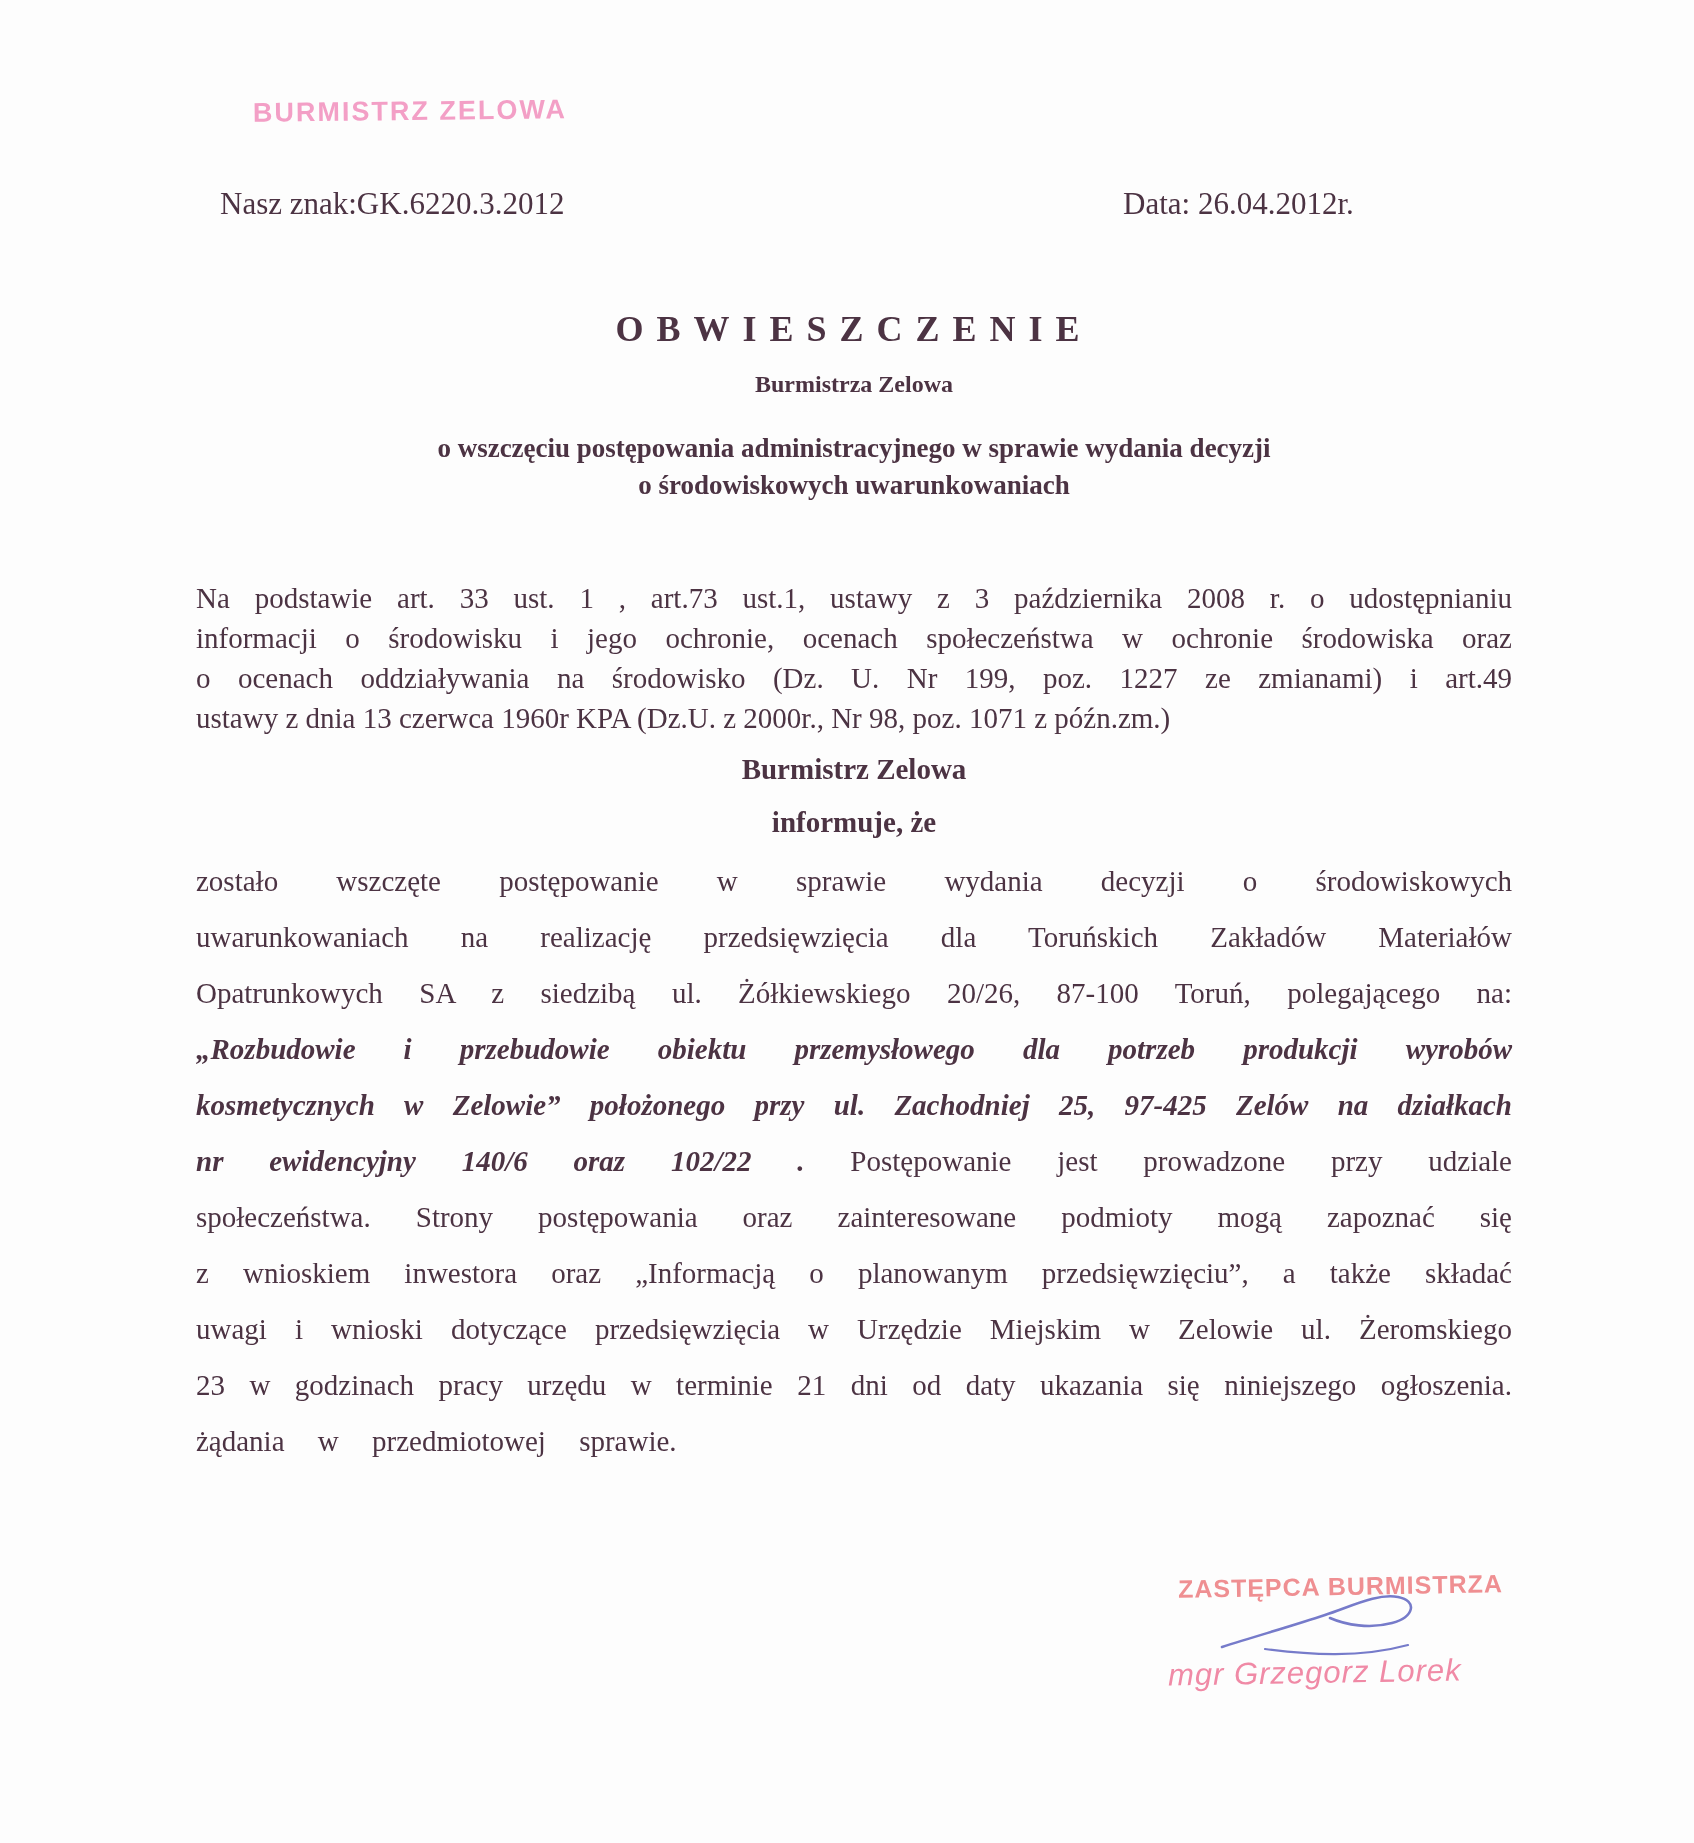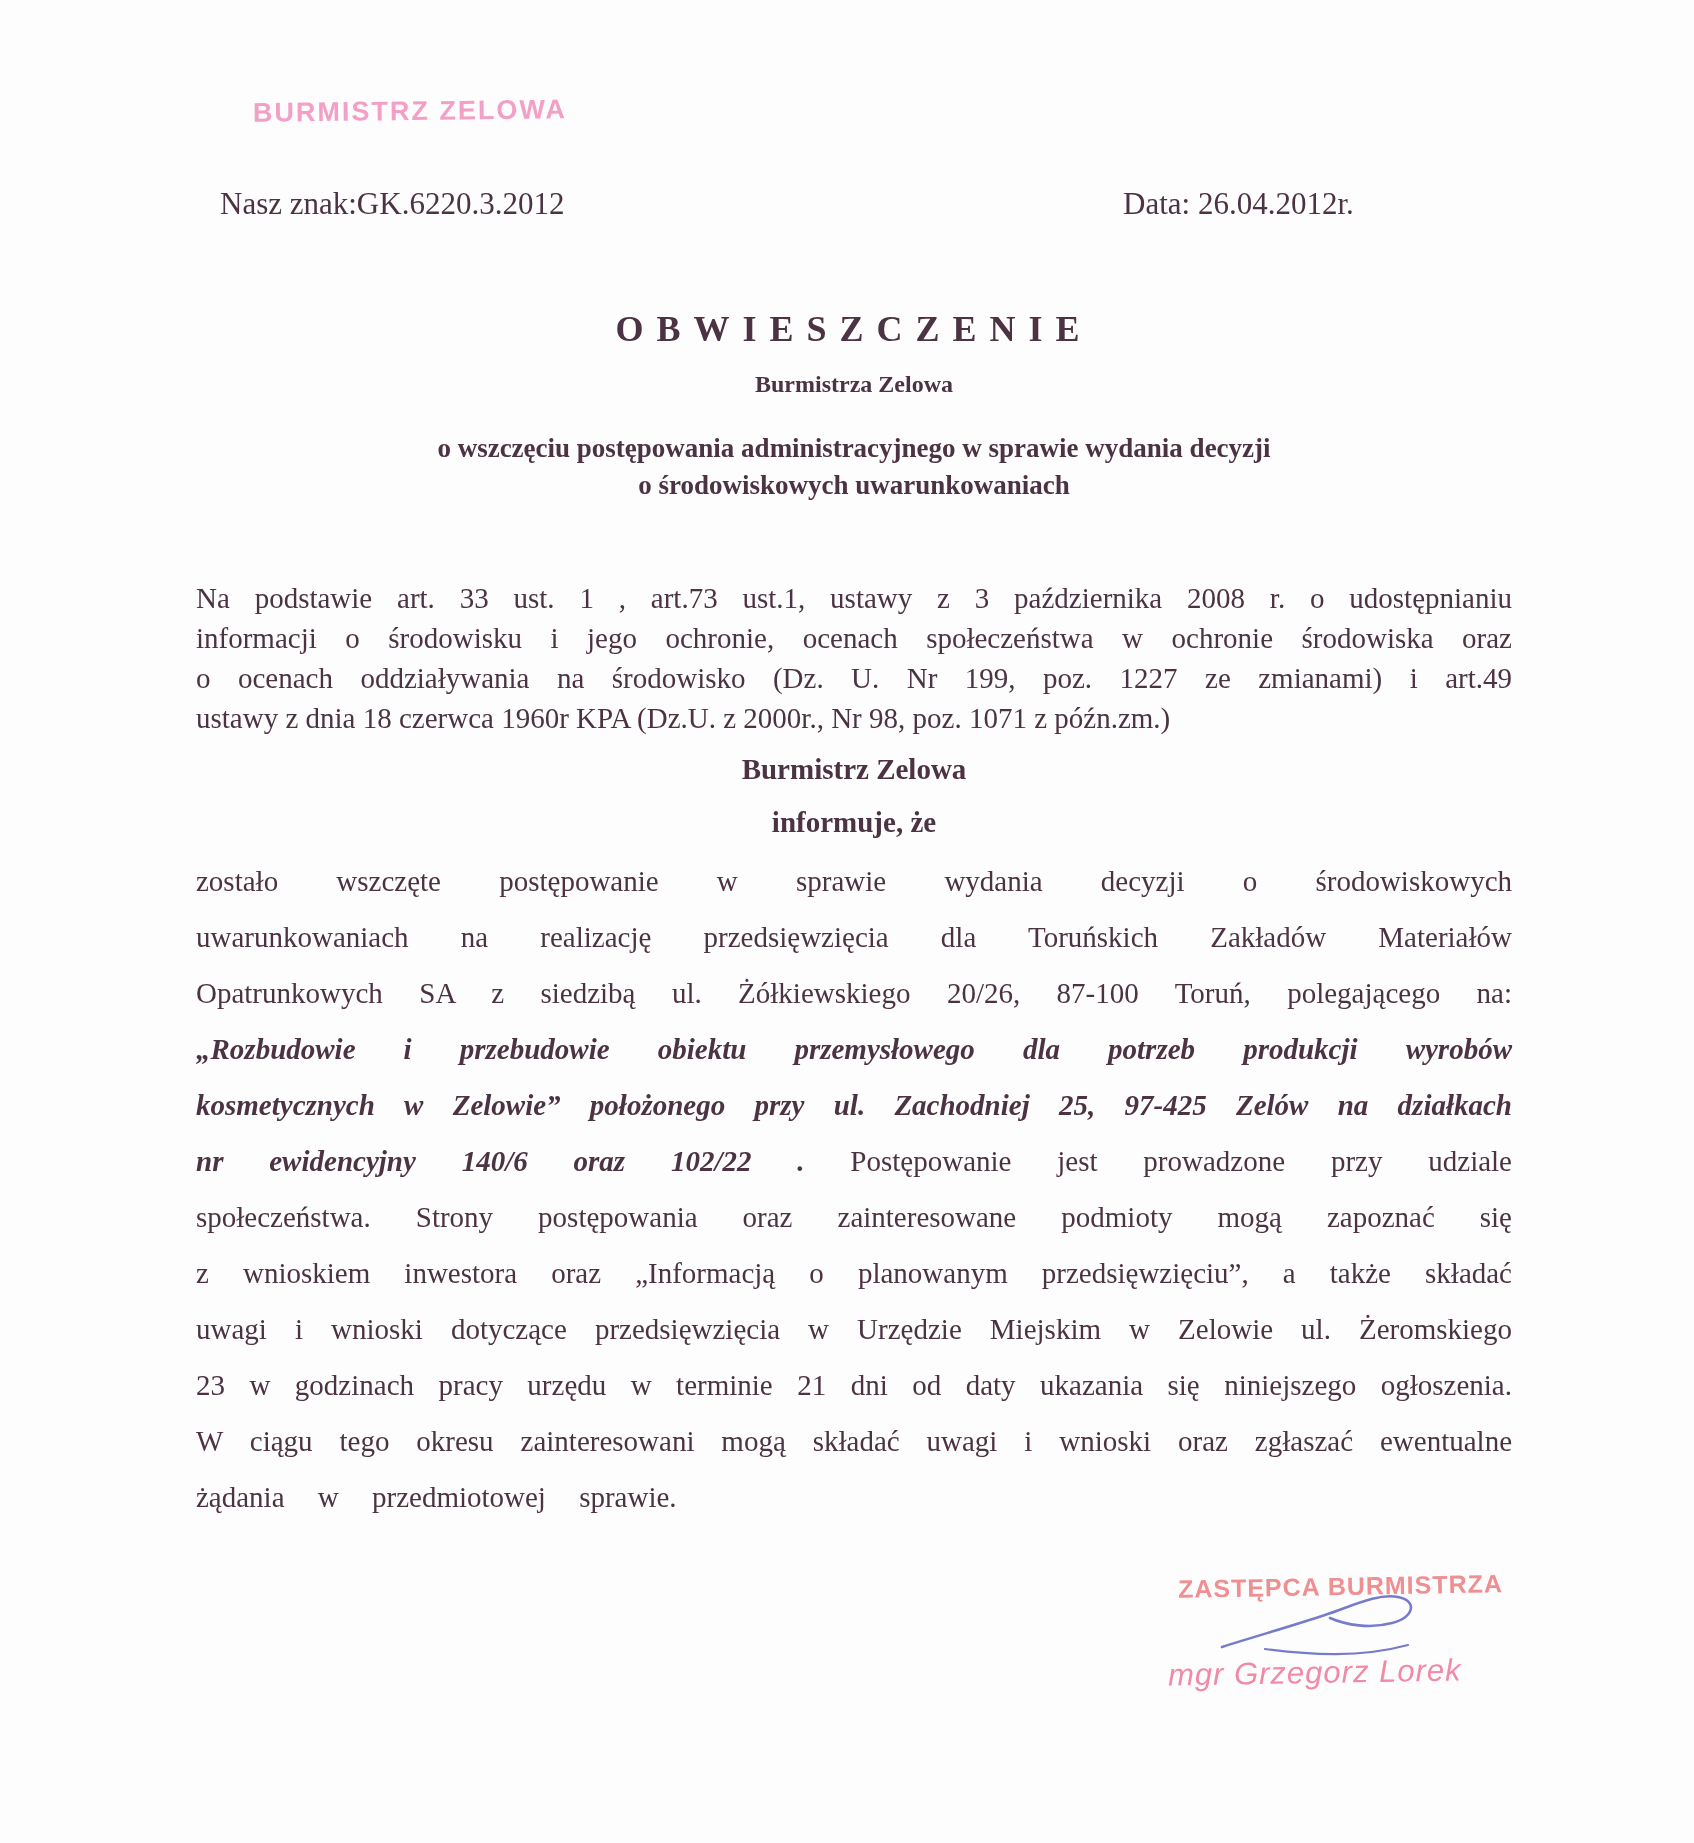--- a/index.html
+++ b/index.html
@@ -136,38 +136,37 @@
 
   <div class="title">OBWIESZCZENIE</div>
   <div class="subtitle">Burmistrza Zelowa</div>
   <div class="subject1">o wszczęciu postępowania administracyjnego w sprawie wydania decyzji</div>
   <div class="subject2">o środowiskowych uwarunkowaniach</div>
 
   <div class="legal">
       <div class="legal-line"><span class="seg-normal">Na podstawie art. 33 ust. 1 , art.73 ust.1, ustawy z 3 października 2008 r. o udostępnianiu</span></div>
       <div class="legal-line"><span class="seg-normal">informacji o środowisku i jego ochronie, ocenach społeczeństwa w ochronie środowiska oraz</span></div>
       <div class="legal-line"><span class="seg-normal">o ocenach oddziaływania na środowisko (Dz. U. Nr 199, poz. 1227 ze zmianami) i art.49</span></div>
-      <div class="legal-line last"><span class="seg-normal">ustawy z dnia 18 czerwca 1960r KPA (Dz.U. z 2000r., Nr 98, poz. 1071 z późn.zm.)</span></div>
+      <div class="legal-line last"><span class="seg-normal">ustawy z dnia 13 czerwca 1960r KPA (Dz.U. z 2000r., Nr 98, poz. 1071 z późn.zm.)</span></div>
     </div>
 
   <div class="head-center issuer">Burmistrz Zelowa</div>
   <div class="head-center informs">informuje, że</div>
 
   <div class="body-par">
       <div class="body-line"><span class="seg-normal">zostało wszczęte postępowanie w sprawie wydania decyzji o środowiskowych</span></div>
       <div class="body-line"><span class="seg-normal">uwarunkowaniach na realizację przedsięwzięcia dla Toruńskich Zakładów Materiałów</span></div>
       <div class="body-line"><span class="seg-normal">Opatrunkowych SA z siedzibą ul. Żółkiewskiego 20/26, 87-100 Toruń, polegającego na:</span></div>
       <div class="body-line"><span class="seg-bolditalic">„Rozbudowie i przebudowie obiektu przemysłowego dla potrzeb produkcji wyrobów</span></div>
       <div class="body-line"><span class="seg-bolditalic">kosmetycznych w Zelowie” położonego przy ul. Zachodniej 25, 97-425 Zelów na działkach</span></div>
       <div class="body-line"><span class="seg-bolditalic">nr ewidencyjny 140/6 oraz 102/22 .</span><span class="seg-normal"> Postępowanie jest prowadzone przy udziale</span></div>
       <div class="body-line"><span class="seg-normal">społeczeństwa. Strony postępowania oraz zainteresowane podmioty mogą zapoznać się</span></div>
       <div class="body-line"><span class="seg-normal">z wnioskiem inwestora oraz „Informacją o planowanym przedsięwzięciu”, a także składać</span></div>
       <div class="body-line"><span class="seg-normal">uwagi i wnioski dotyczące przedsięwzięcia w Urzędzie Miejskim w Zelowie ul. Żeromskiego</span></div>
       <div class="body-line"><span class="seg-normal">23 w godzinach pracy urzędu w terminie 21 dni od daty ukazania się niniejszego ogłoszenia.</span></div>
-      <div class="body-line"><span class="seg-normal">W ciągu tego okresu zainteresowani mogą składać uwagi i wnioski oraz zgłaszać ewentualne</span></div>
       <div class="body-line last"><span class="seg-normal">żądania w przedmiotowej sprawie.</span></div>
     </div>
 
   <div class="sig-stamp">ZASTĘPCA BURMISTRZA</div>
 
   <svg class="sig-ink" width="235" height="90" viewBox="0 0 235 90" aria-hidden="true">
     <path d="M 12,62 C 50,50 85,40 115,30 C 142,21 168,8 188,12 C 208,16 204,32 182,38 C 160,44 136,40 120,33" fill="none" stroke="var(--signature_blue, #767bca)" stroke-width="2.6" stroke-linecap="round"></path>
     <path d="M 55,64 C 100,70 150,73 198,60" fill="none" stroke="var(--signature_blue, #767bca)" stroke-width="2.2" stroke-linecap="round"></path>
   </svg>
 

